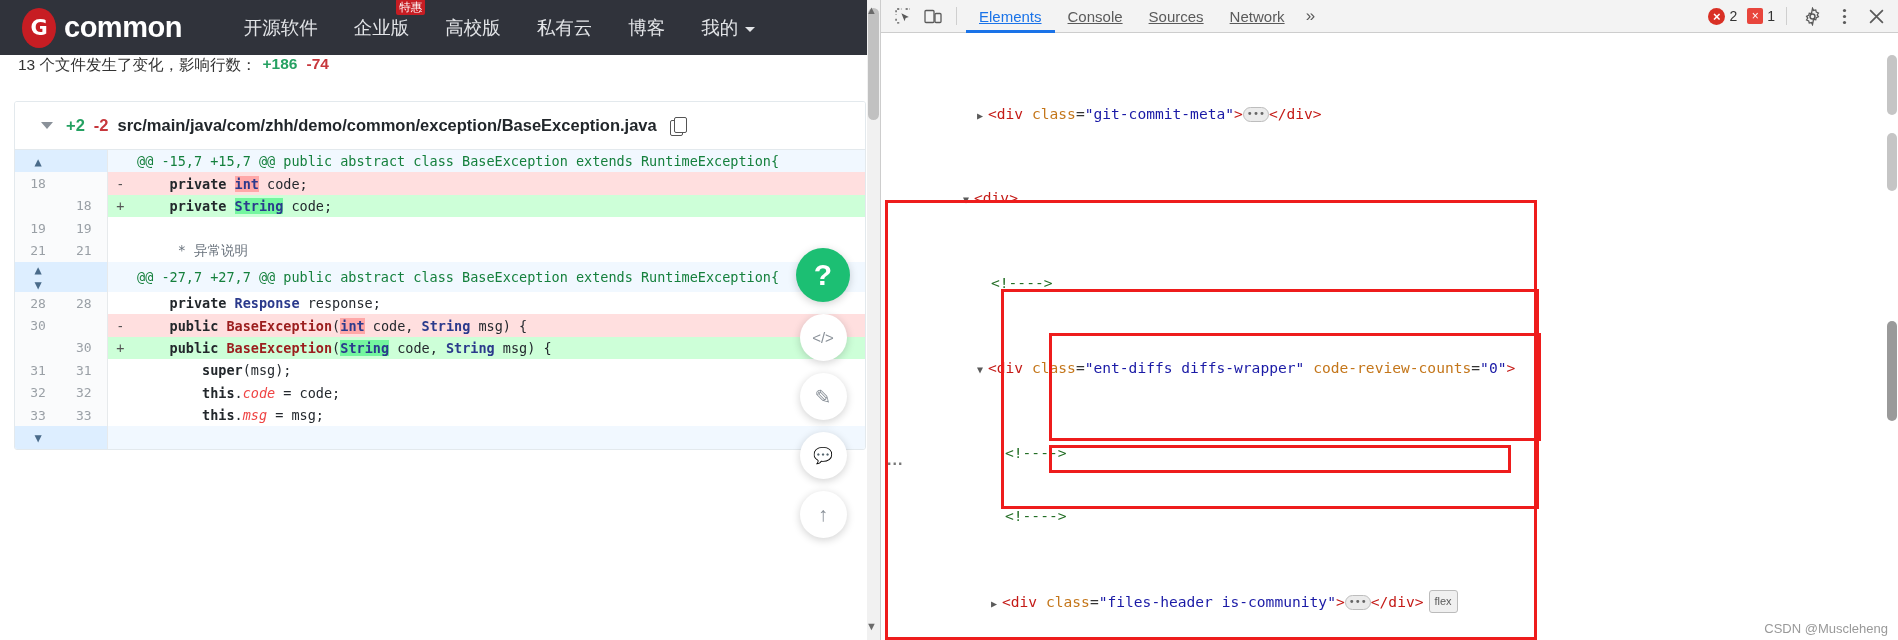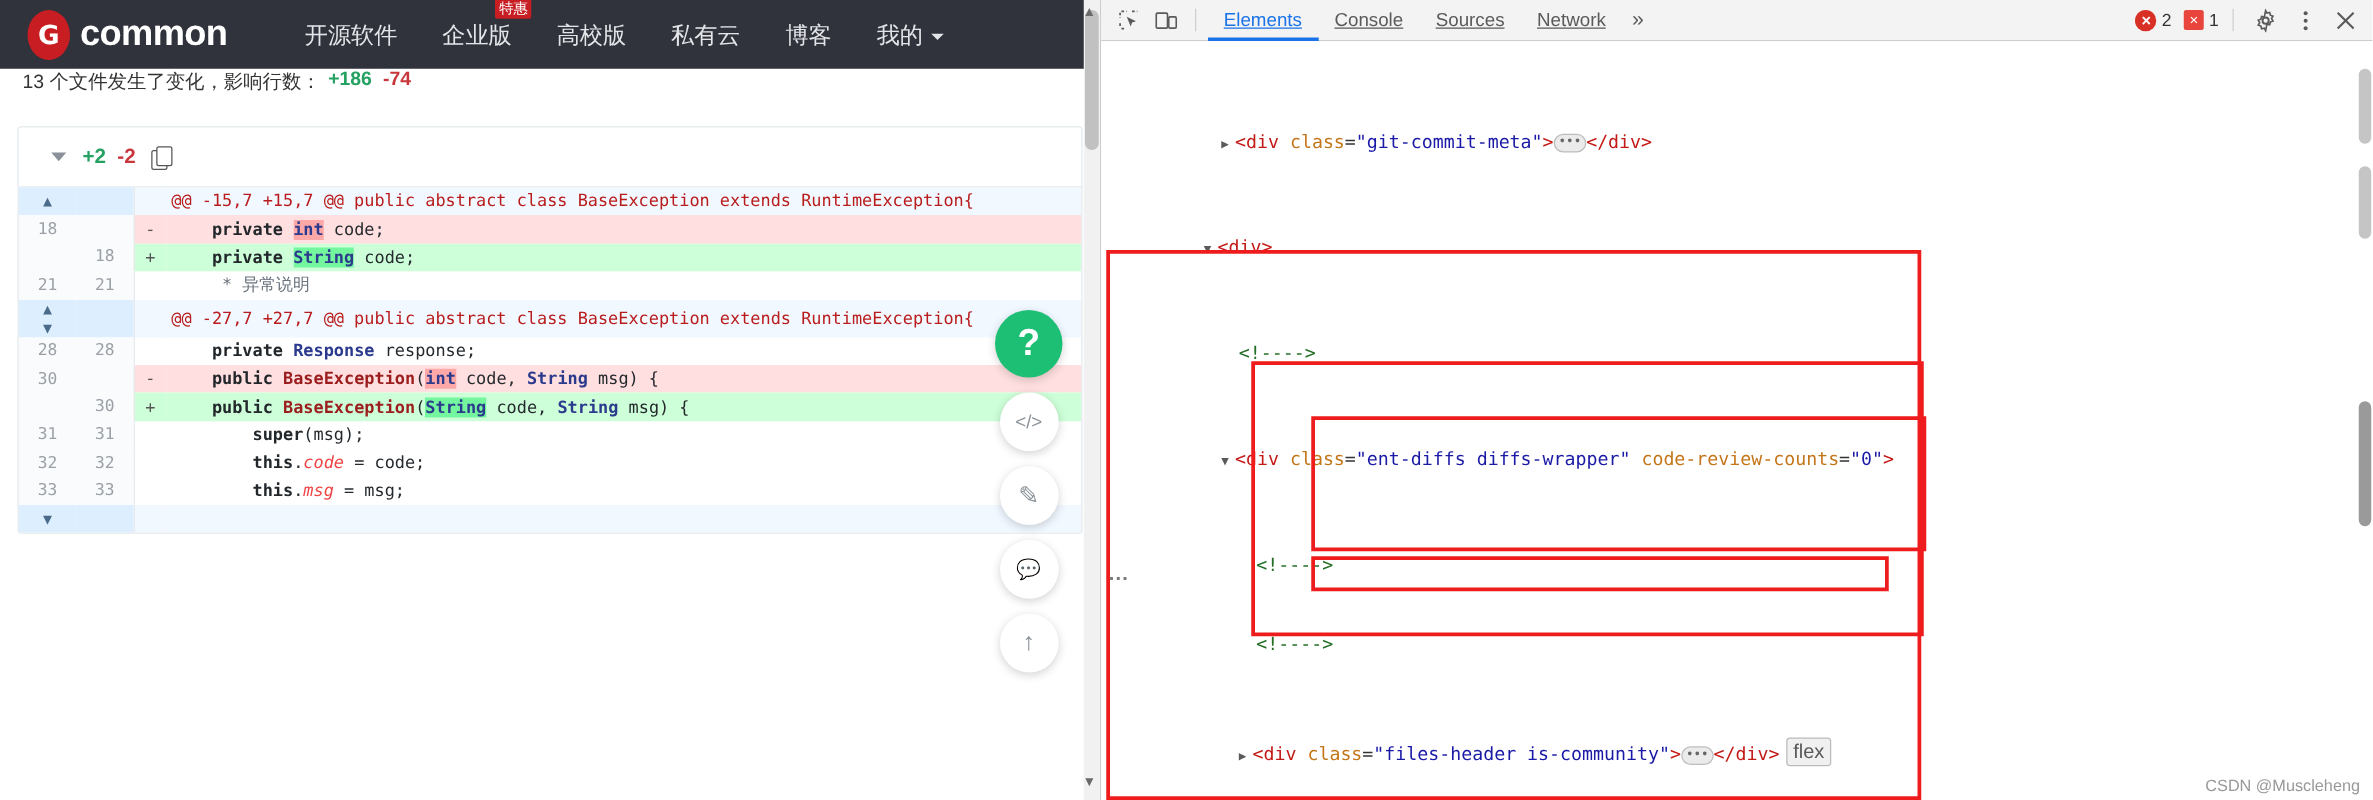--- a/index.html
+++ b/index.html
@@ -78,21 +78,21 @@
   table.diff td { padding: 0; height: 22.4px; vertical-align: middle; }
   .ln { width: 46px; text-align: center; color: #9aa0a6; background: #fafbfc;
         font-size: 13px; user-select: none; }
   .ln2 { width: 46px; text-align: center; color: #9aa0a6; background: #fafbfc;
         font-size: 13px; user-select: none; border-right: 1px solid #e7eaec; }
   .sign { width: 26px; text-align: center; color: #555; }
   .code { padding-left: 4px !important; white-space: pre; color: #24292e; }
 
   tr.excerpt td { background: #f1f8ff; color: #b9c2cb; }
   tr.excerpt .ln, tr.excerpt .ln2 { background: #ddeeff; color: #6d8aa8; }
-  tr.excerpt .code { color: #b91c1c; }
+  tr.excerpt .code { color: #15803d; }
   tr.del .code, tr.del .sign { background: #ffdfdf; }
   tr.add .code, tr.add .sign { background: #cdffd8; }
   .hl-del { background: #ffa8a8; }
   .hl-add { background: #74f69f; }
 
   .kw { color: #22272b; font-weight: bold; }
   .type { color: #2b3a8c; font-weight: bold; }
   .cls { color: #9b1d1d; font-weight: bold; }
   .cmt { color: #6a737d; }
   .fld { color: #ef4444; font-style: italic; }
@@ -152,21 +152,21 @@
   .attr { color: #c4761a; }
   .val { color: #1a1aa6; }
   .punc { color: #c41a16; }
   .comment { color: #236e25; }
   .ellip {
     display: inline-block; background: #ebebeb; border: 1px solid #bdbdbd; border-radius: 9px;
     font-size: 10px; line-height: 9px; padding: 1px 3px 3px 3px; color: #666; vertical-align: 2px;
   }
   .flexbadge {
     display: inline-block; background: #f0f0f0; border: 1px solid #bbb; border-radius: 3px;
-    font-family: "Liberation Sans", sans-serif; font-size: 16px; color: #5a5a5a;
+    font-family: "Liberation Sans", sans-serif; font-size: 11px; color: #5a5a5a;
     padding: 0 5px; vertical-align: 2px; margin-left: 5px;
   }
   .three-dots { color: #777; font-weight: bold; letter-spacing: 1px; }
 
   .redbox { position: absolute; border: 3px solid #ee1c1c; pointer-events: none; }
 
   .dt-scroll { position: absolute; right: 0; top: 0; width: 12px; height: 607px; background: #fff; }
   .dt-scroll .thumb { position: absolute; left: 1px; width: 10px; background: #c5c5c5; border-radius: 5px; }
 
   .watermark { position: absolute; right: 10px; bottom: 4px; color: #999; font-size: 13px;
@@ -201,20 +201,21 @@
       <span>13 个文件发生了变化，影响行数：</span>
       <span class="sum-add">+186</span>
       <span class="sum-del">-74</span>
     </div>
 
     <div class="diff-card">
       <div class="file-header">
         <div class="tri-down"></div>
         <span class="fh-add">+2</span>
         <span class="fh-del">-2</span>
+        <span class="fh-path">src/main/java/com/zhh/demo/common/exception/BaseException.java</span>
         <span class="copy-icon"></span>
       </div>
 
       <table class="diff">
         <tbody>
           <tr class="excerpt">
             <td class="ln"><span class="expander">▲<br></span></td>
             <td class="ln2"></td>
             <td class="sign"></td>
             <td class="code">@@ -15,7 +15,7 @@ public abstract class BaseException extends RuntimeException{</td>
@@ -227,20 +228,26 @@
             <td class="code">    <span class="kw">private</span> <span class="hl-del type">int</span> code;</td>
           </tr>
 
           <tr class="add">
             <td class="ln"></td>
             <td class="ln2">18</td>
             <td class="sign">+</td>
             <td class="code">    <span class="kw">private</span> <span class="hl-add type">String</span> code;</td>
           </tr>
 
+          <tr>
+            <td class="ln">19</td>
+            <td class="ln2">19</td>
+            <td class="sign"></td>
+            <td class="code"></td>
+          </tr>
 
 
           <tr>
             <td class="ln">21</td>
             <td class="ln2">21</td>
             <td class="sign"></td>
             <td class="code cmt">     * 异常说明</td>
           </tr>
 
           <tr class="excerpt">

